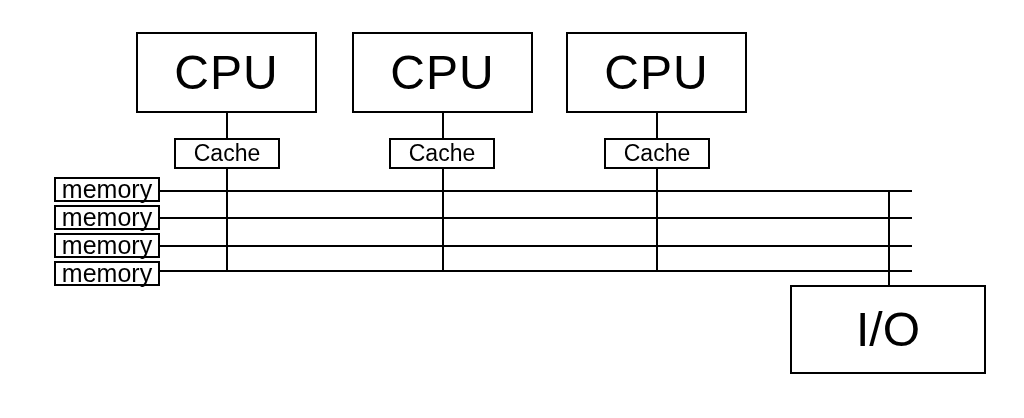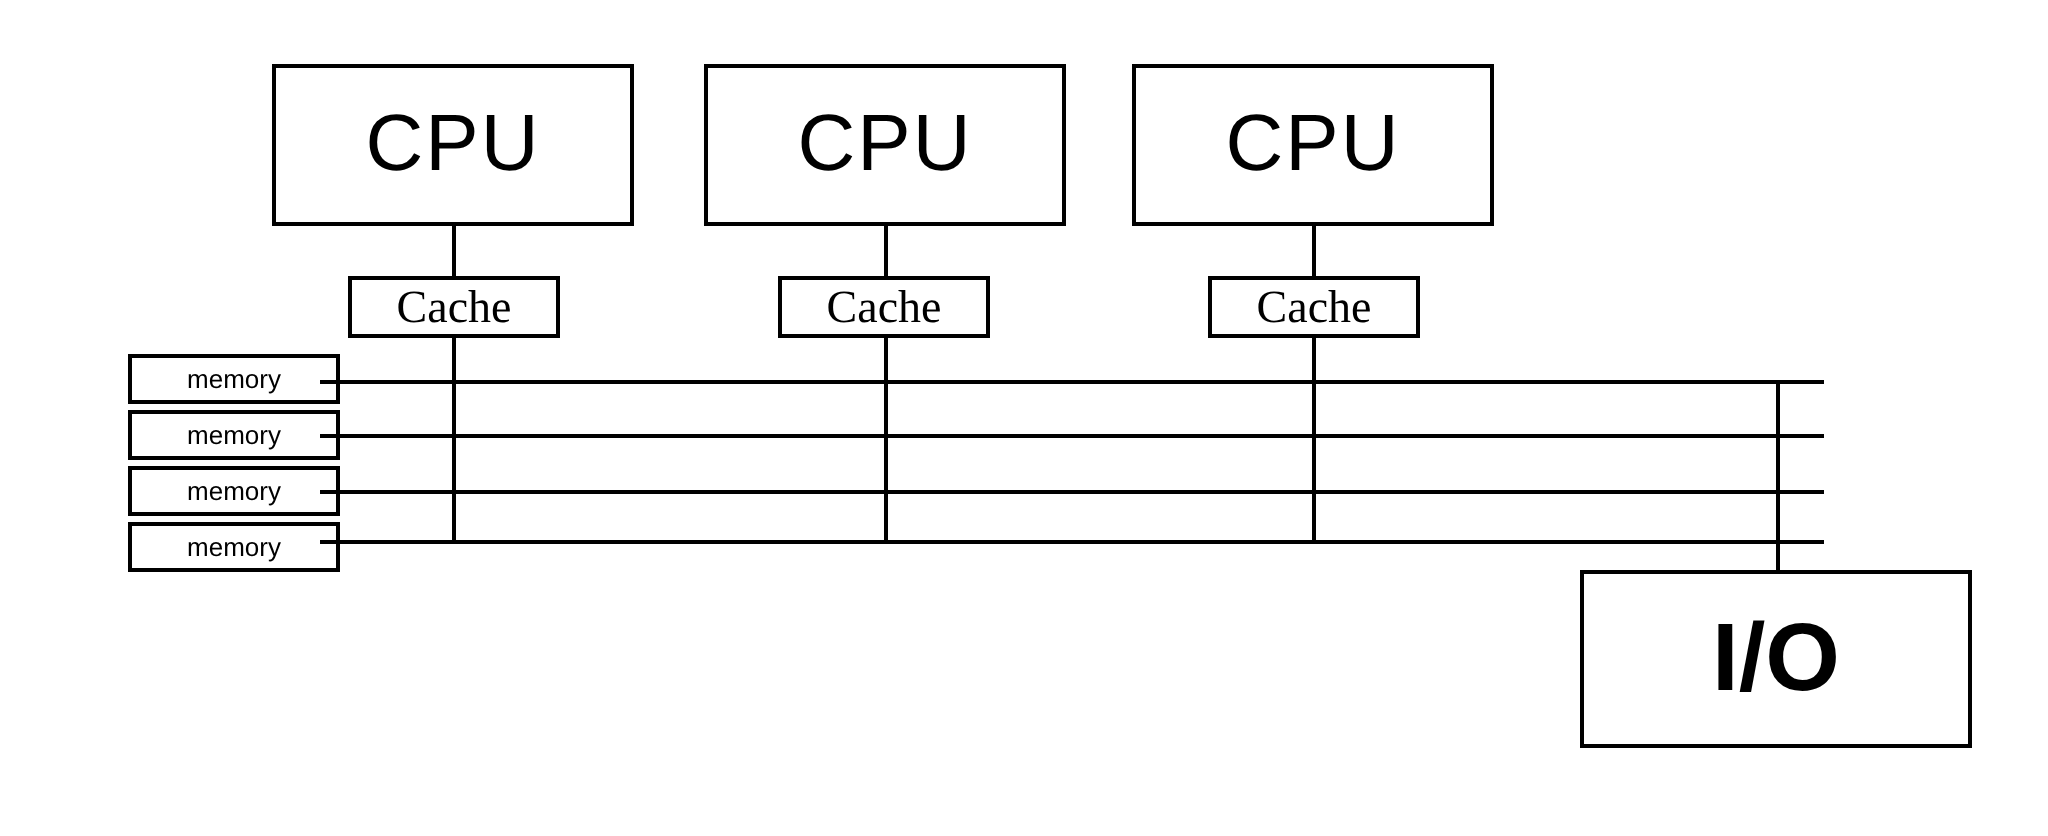--- a/index.html
+++ b/index.html
@@ -23,43 +23,41 @@
     background: #ffffff;
     display: flex;
     align-items: center;
     justify-content: center;
     text-align: center;
   }
   .cpu-box {
     width: 181px;
     height: 81px;
     top: 32px;
-    font-size: 40px;
+    font-size: 48px;
     letter-spacing: 1px;
   }
   .cache-box {
     width: 106px;
     height: 31px;
     top: 138px;
     font-size: 23px;
-    font-family: Liberation Serif, serif;
   }
   .memory-box {
-    left: 64px;
+    left: 54px;
     width: 106px;
     height: 25px;
-    font-size: 13px;
+    font-size: 25px;
   }
   .io-box {
     left: 790px;
     top: 285px;
     width: 196px;
     height: 89px;
     font-size: 48px;
-    font-weight: bold;
   }
   .vline {
     position: absolute;
     width: 2px;
     background: #000000;
   }
   .hline {
     position: absolute;
     height: 2px;
     left: 160px;

